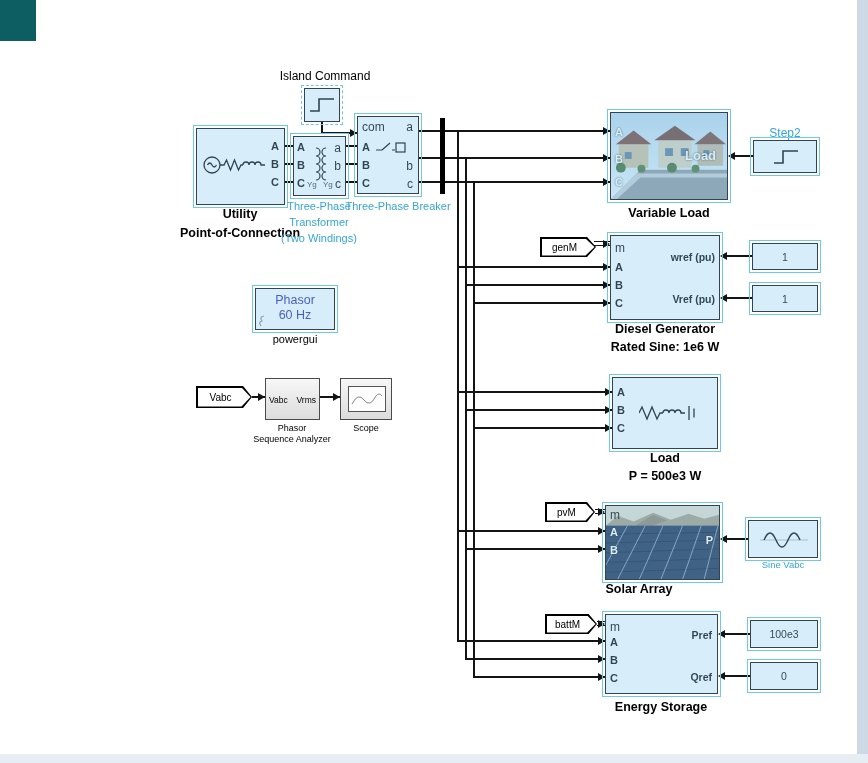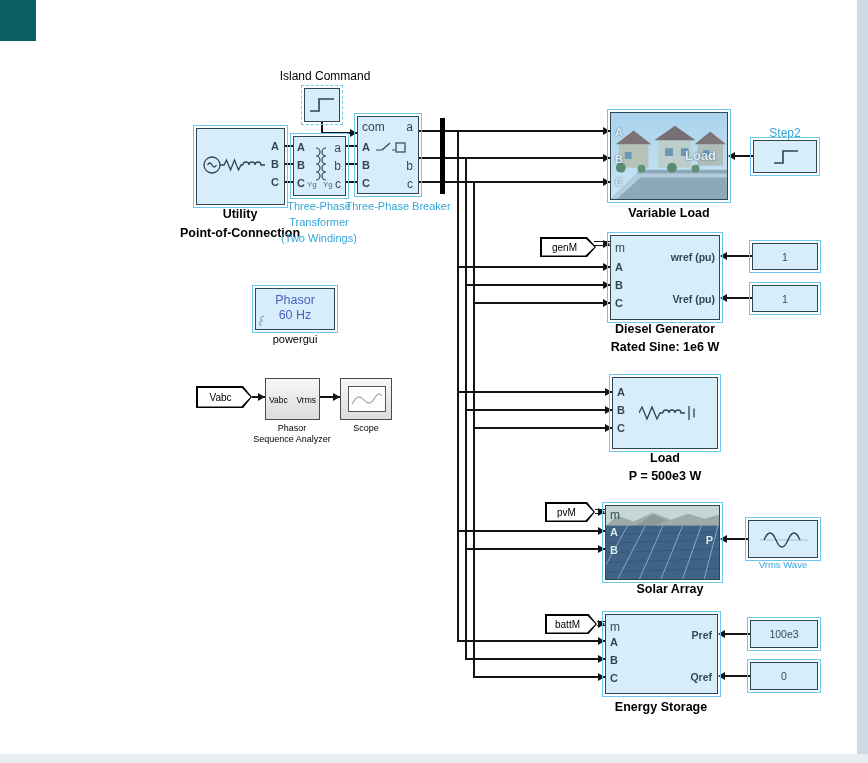--- a/index.html
+++ b/index.html
@@ -308,29 +308,29 @@
         <line x1="56" y1="75" x2="78" y2="20"></line>
         <line x1="78" y1="75" x2="97" y2="20"></line>
         <line x1="100" y1="75" x2="114" y2="20"></line>
       </g>
   </svg>
   <span class="ps" style="left:4px;top:3px">m</span>
   <span class="p pw" style="left:4px;top:21px">A</span>
   <span class="p pw" style="left:4px;top:39px">B</span>
   <span class="p pw" style="right:6px;top:29px">P</span>
 </div>
-<div class="lbl" style="left:670px;top:582px">Solar Array</div>
+<div class="lbl" style="left:639px;top:582px">Solar Array</div>
 
 <div class="blk sel" style="left:748px;top:520px;width:70px;height:38px">
   <svg width="52" height="24" viewBox="0 0 52 24" style="position:absolute;left:9px;top:7px" fill="none">
     <line x1="2" y1="12" x2="50" y2="12" stroke="#bbb" stroke-width="1"></line>
     <path d="M6 12 q6 -14 12 0 q6 14 12 0 q6 -14 12 0" stroke="#000" stroke-width="1.4"></path>
   </svg>
 </div>
-<div class="lblc" style="left:783px;top:559px;font-size:9.5px">Vrms Wave</div>
+<div class="lblc" style="left:783px;top:559px;font-size:9.5px">Sine Vabc</div>
 
 <div class="tag" style="left:545px;top:614px;width:52px;height:20px">
   <span class="tag-o"></span>
   <span class="tag-i"></span>
   <span class="tag-t">battM</span>
 </div>
 
 <div class="blk sel" style="left:605px;top:614px;width:113px;height:80px">
   <span class="ps" style="left:4px;top:6px">m</span>
   <span class="p" style="left:4px;top:22px">A</span>

